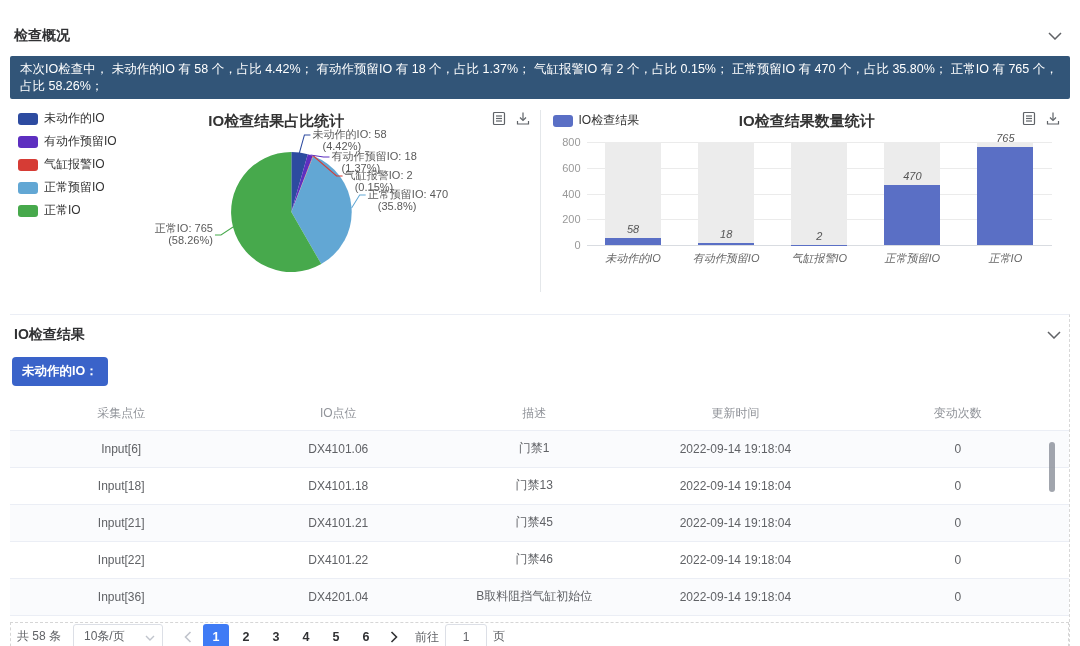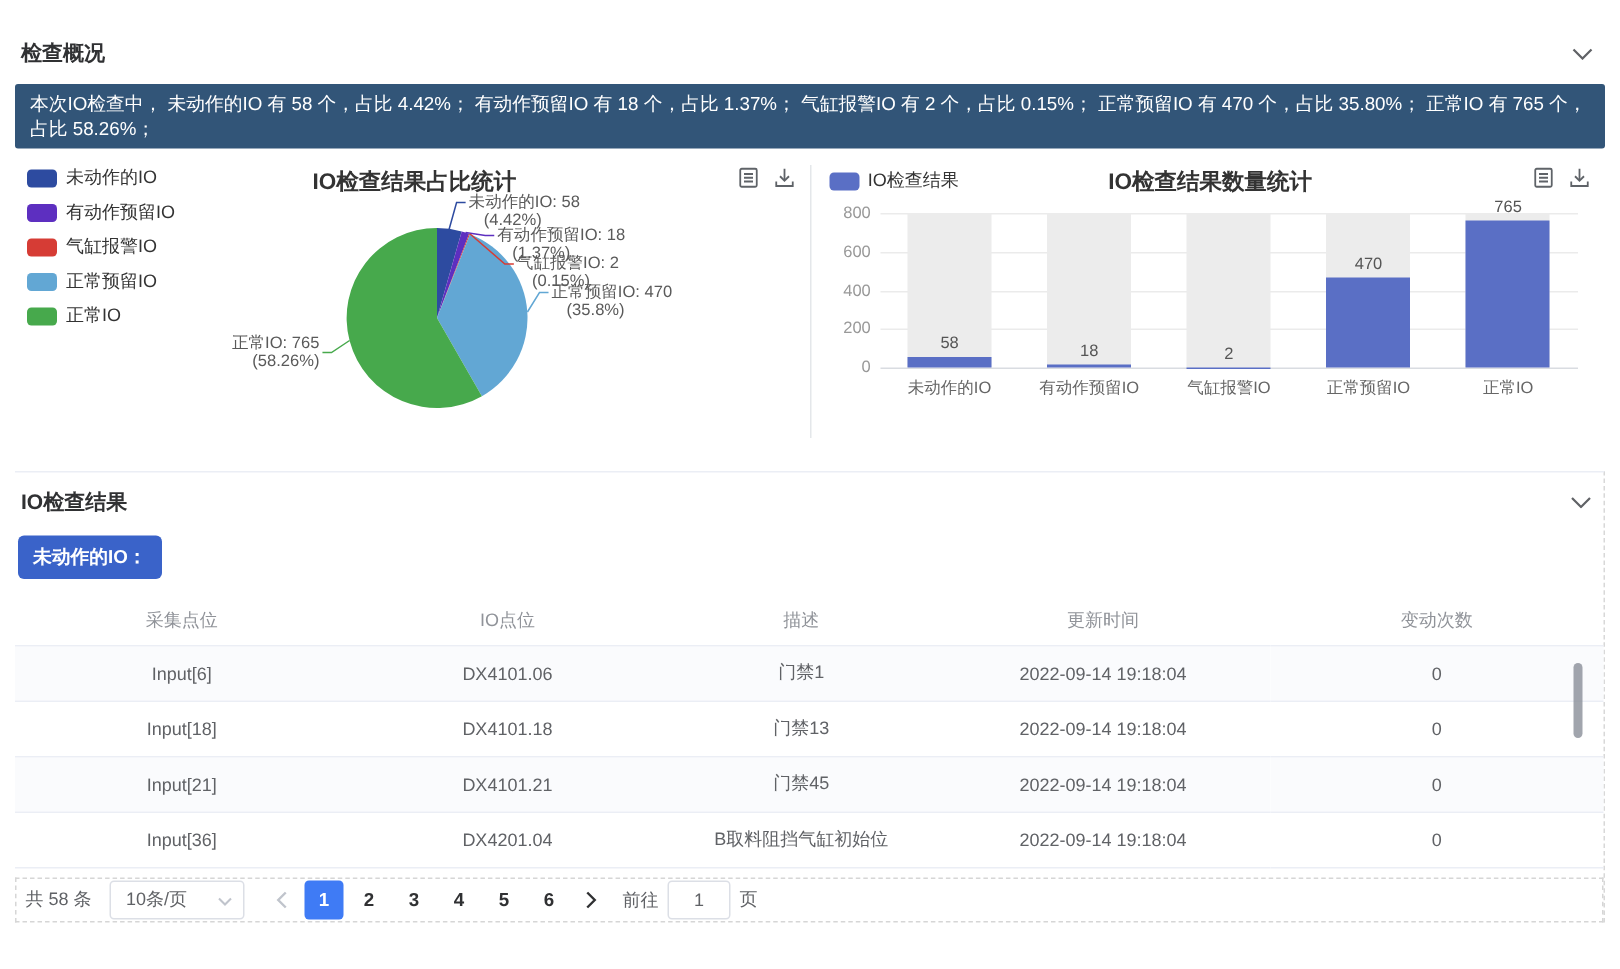--- a/index.html
+++ b/index.html
@@ -21,21 +21,21 @@
   .legend-text{font-size:12px;color:#333;}
   .swatch{width:20px;height:12px;border-radius:3px;display:inline-block;background:#ccc;}
   #pie-svg{position:absolute;inset:0;width:100%;height:194px;display:block;}
   .pie-label{font-size:11px;fill:#5a5a5a;}
   .bar-legend{position:absolute;top:8px;left:12px;display:flex;align-items:center;gap:6px;cursor:pointer;z-index:2;}
   .bar-plot{position:absolute;left:46px;right:18px;top:38px;height:104px;border-bottom:1px solid #d9dce1;}
   .layer{position:absolute;inset:0;}
   .gridline{position:absolute;left:0;right:0;height:0;border-top:1px solid #ebebeb;}
   .ytick{position:absolute;left:-42px;width:36px;text-align:right;font-size:11px;color:#999;}
   #bar-slots{display:flex;}
-  .slot{flex:1;position:relative;}
+  .slot{flex:1;position:relative;font-style:italic;}
   .bgcol{position:absolute;top:0;bottom:0;left:50%;transform:translateX(-50%);width:56px;}
   .bar{position:absolute;bottom:0;left:50%;transform:translateX(-50%);width:56px;}
   .vlabel{position:absolute;left:0;right:0;text-align:center;font-size:11px;color:#555;}
   .xlabel{position:absolute;top:calc(100% + 6px);left:0;right:0;text-align:center;font-size:11px;color:#666;white-space:nowrap;}
   .results{margin-top:16px;border-top:1px solid #ebeef5;border-right:1px dashed #d8d8d8;}
   .badge{display:inline-block;color:#fff;font-size:12.5px;font-weight:bold;padding:6px 10px;border-radius:4px;margin:2px 0 12px 2px;cursor:pointer;}
   .table-wrap{position:relative;}
   table{width:100%;border-collapse:collapse;table-layout:fixed;}
   th{font-size:12px;font-weight:normal;color:#909399;height:32px;text-align:center;border-bottom:1px solid #ebeef5;}
   td{font-size:12px;color:#606266;height:37px;text-align:center;border-bottom:1px solid #ebeef5;overflow:hidden;white-space:nowrap;}
@@ -250,20 +250,27 @@
               <td>0</td>
             </tr>
             <tr>
               <td>Input[21]</td>
               <td>DX4101.21</td>
               <td>门禁45</td>
               <td>2022-09-14 19:18:04</td>
               <td>0</td>
             </tr>
             <tr>
+              <td>Input[22]</td>
+              <td>DX4101.22</td>
+              <td>门禁46</td>
+              <td>2022-09-14 19:18:04</td>
+              <td>0</td>
+            </tr>
+            <tr>
               <td>Input[36]</td>
               <td>DX4201.04</td>
               <td>B取料阻挡气缸初始位</td>
               <td>2022-09-14 19:18:04</td>
               <td>0</td>
             </tr>
           </tbody>
       </table>
       <div class="scroll-thumb"></div>
     </div>

